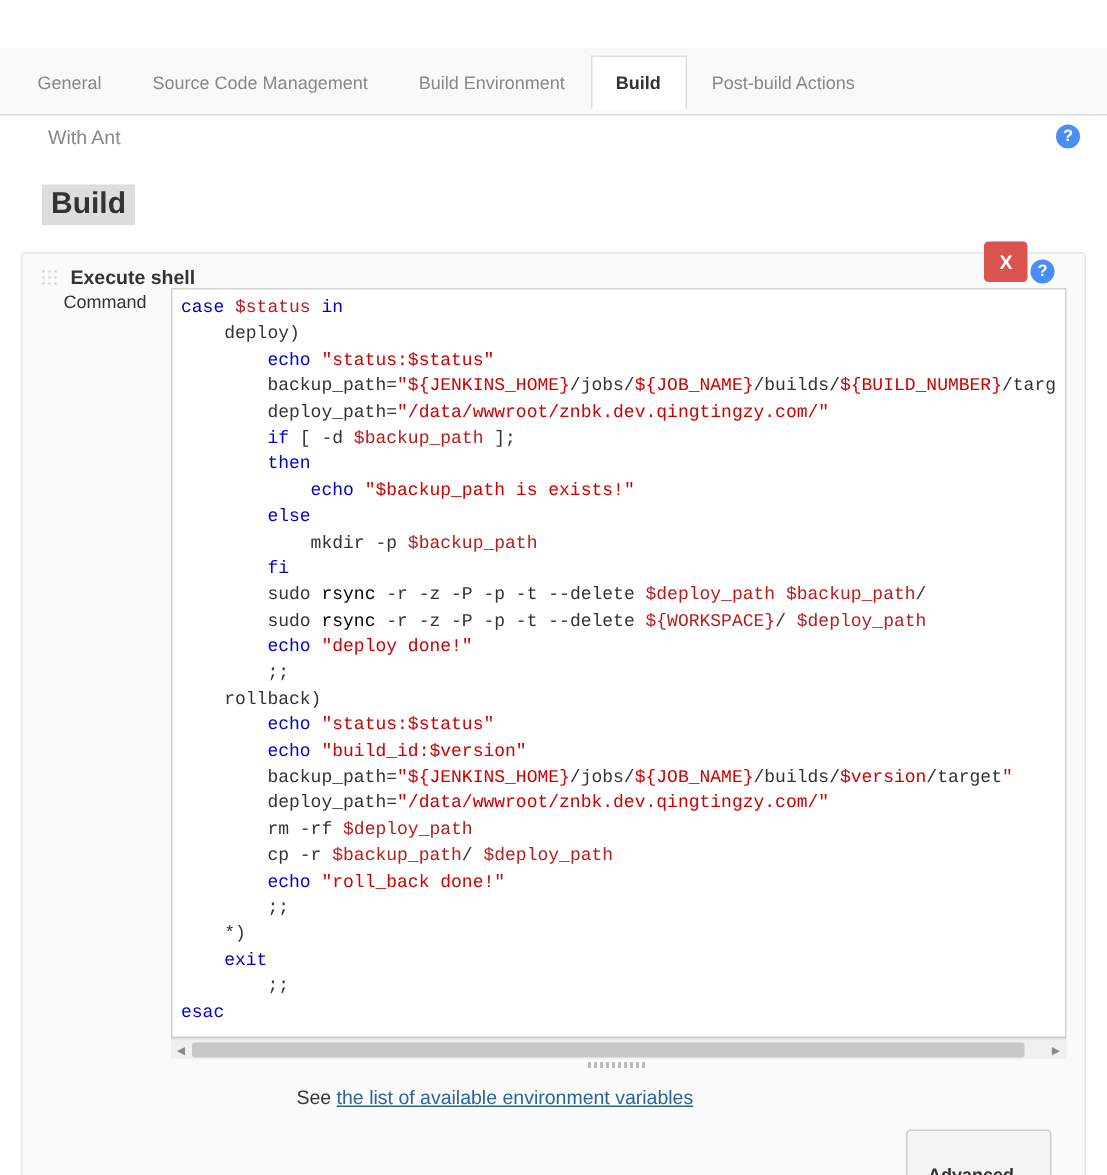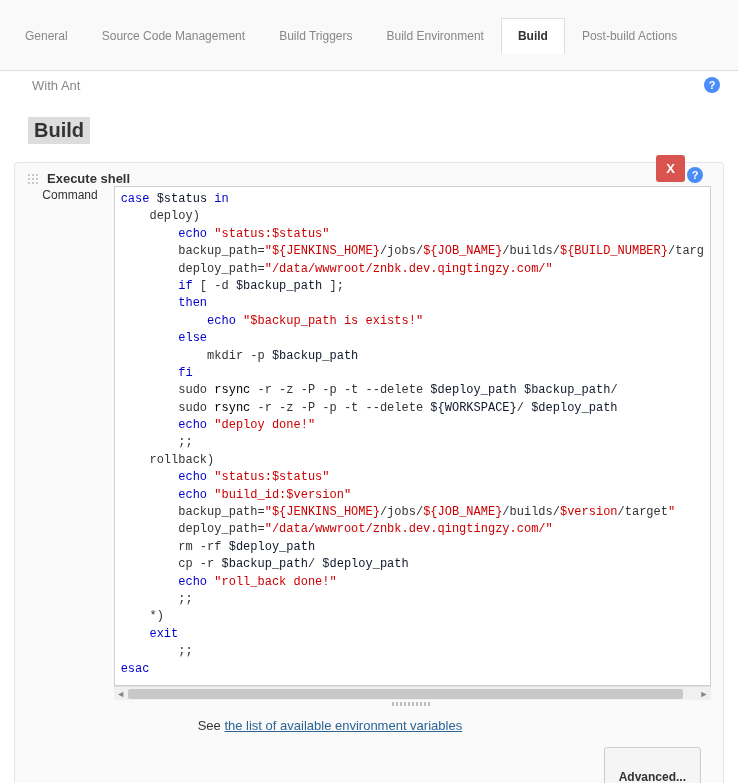--- a/index.html
+++ b/index.html
@@ -8,21 +8,22 @@
     font-family: Helvetica, Arial, sans-serif;
     font-size: 13px;
     color: #333;
     background: #fff;
     width: 738px;
   }
   .tabs {
     display: flex;
     border-bottom: 1px solid #ddd;
     background: #f9f9f9;
-    padding: 17px 8px;
+    padding: 4px 8px;
+    margin-top: 32px;
   }
   .tab {
     padding: 10px 16px;
     color: #888;
     cursor: pointer;
     border: 1px solid transparent;
     font-size: 12px;
     position: relative;
     top: 1px;
   }
@@ -128,21 +129,21 @@
     position: relative;
   }
   .code {
     font-family: "Courier New", monospace;
     font-size: 12px;
     line-height: 1.45;
     white-space: pre;
     padding: 4px 6px;
   }
   .kw { color: #0000cc; font-weight: normal; }
-  .var { color: #0f172a; }
+  .var { color: #b91c1c; }
   .str { color: #cc0000; }
   .cmd { color: #000000; margin-top: 38px; }
   .scroll-track {
     height: 14px;
     background: #f0f0f0;
     border-top: 1px solid #ddd;
     position: relative;
   }
   .scroll-thumb {
     position: absolute;
@@ -197,21 +198,20 @@
     border: 1px solid #ddd;
     border-bottom: none;
   }
 </style>
 </head>
 <body>
 
 <div class="tabs">
   <div class="tab">General</div>
   <div class="tab">Source Code Management</div>
-  <div class="tab">Build Triggers</div>
   <div class="tab">Build Environment</div>
   <div class="tab active">Build</div>
   <div class="tab">Post-build Actions</div>
 </div>
 
 <div class="content">
   <div class="ant-row">
     <span>With Ant</span>
     <span class="help-icon">?</span>
   </div>

